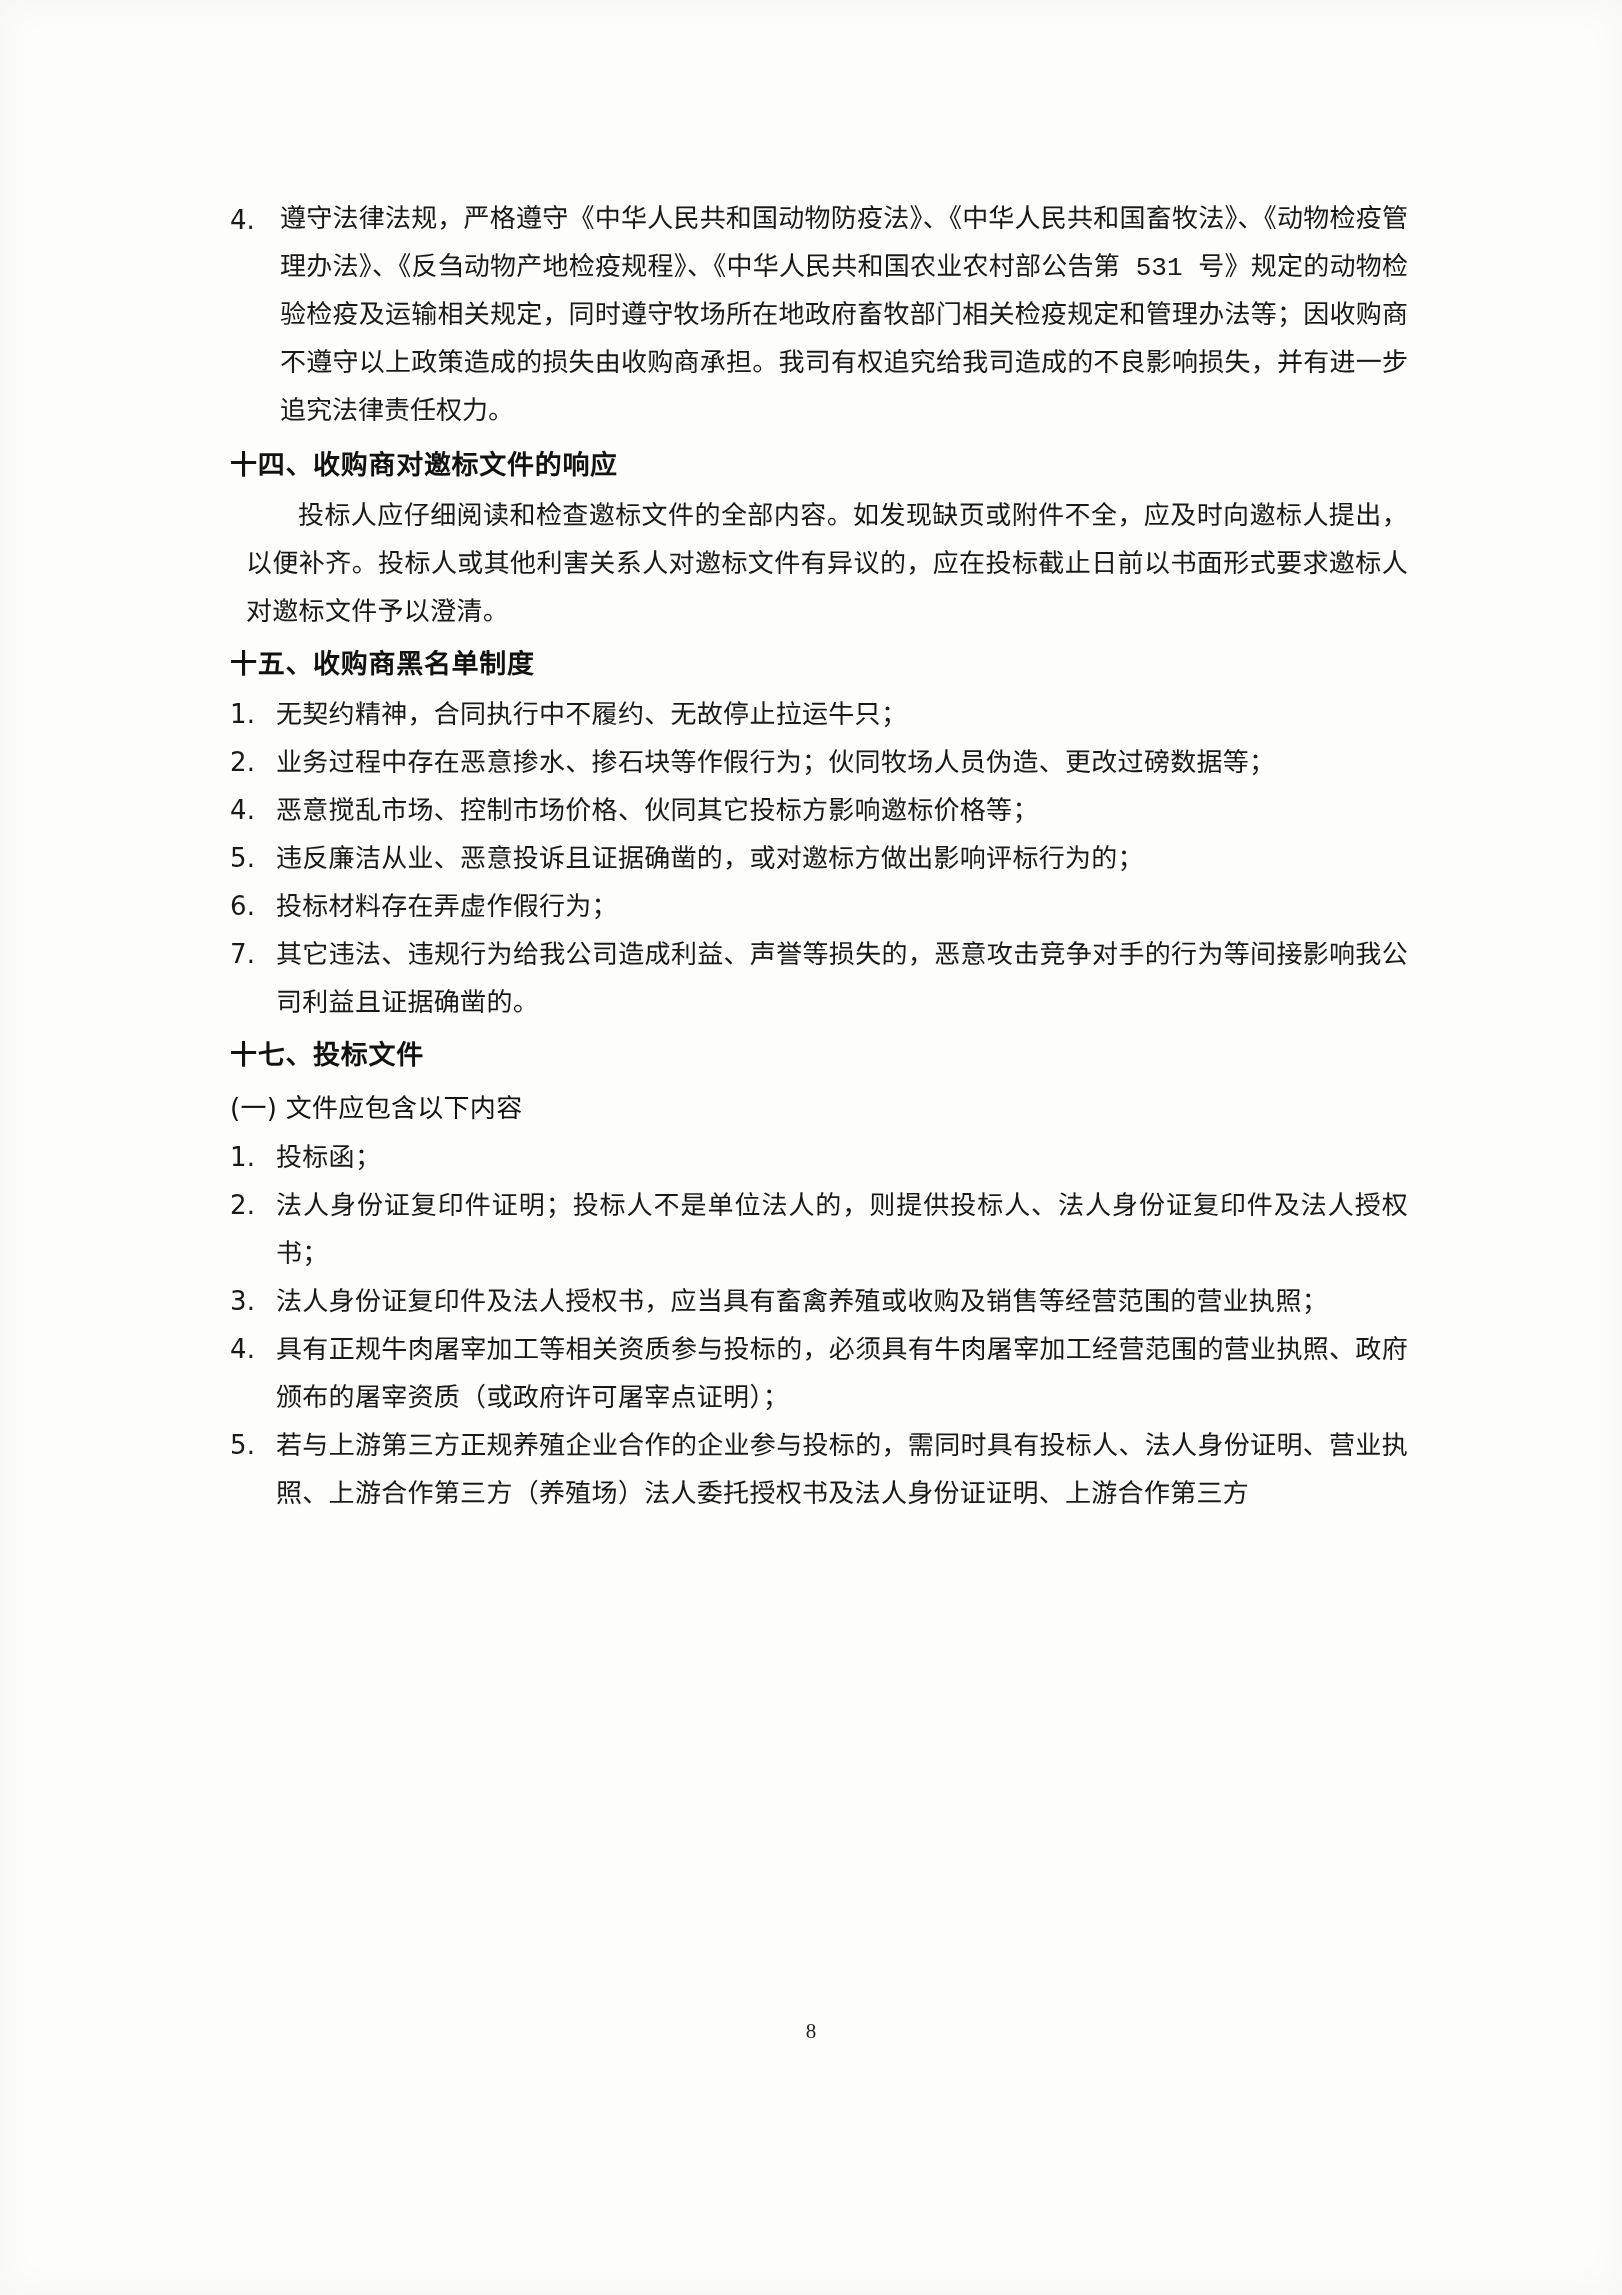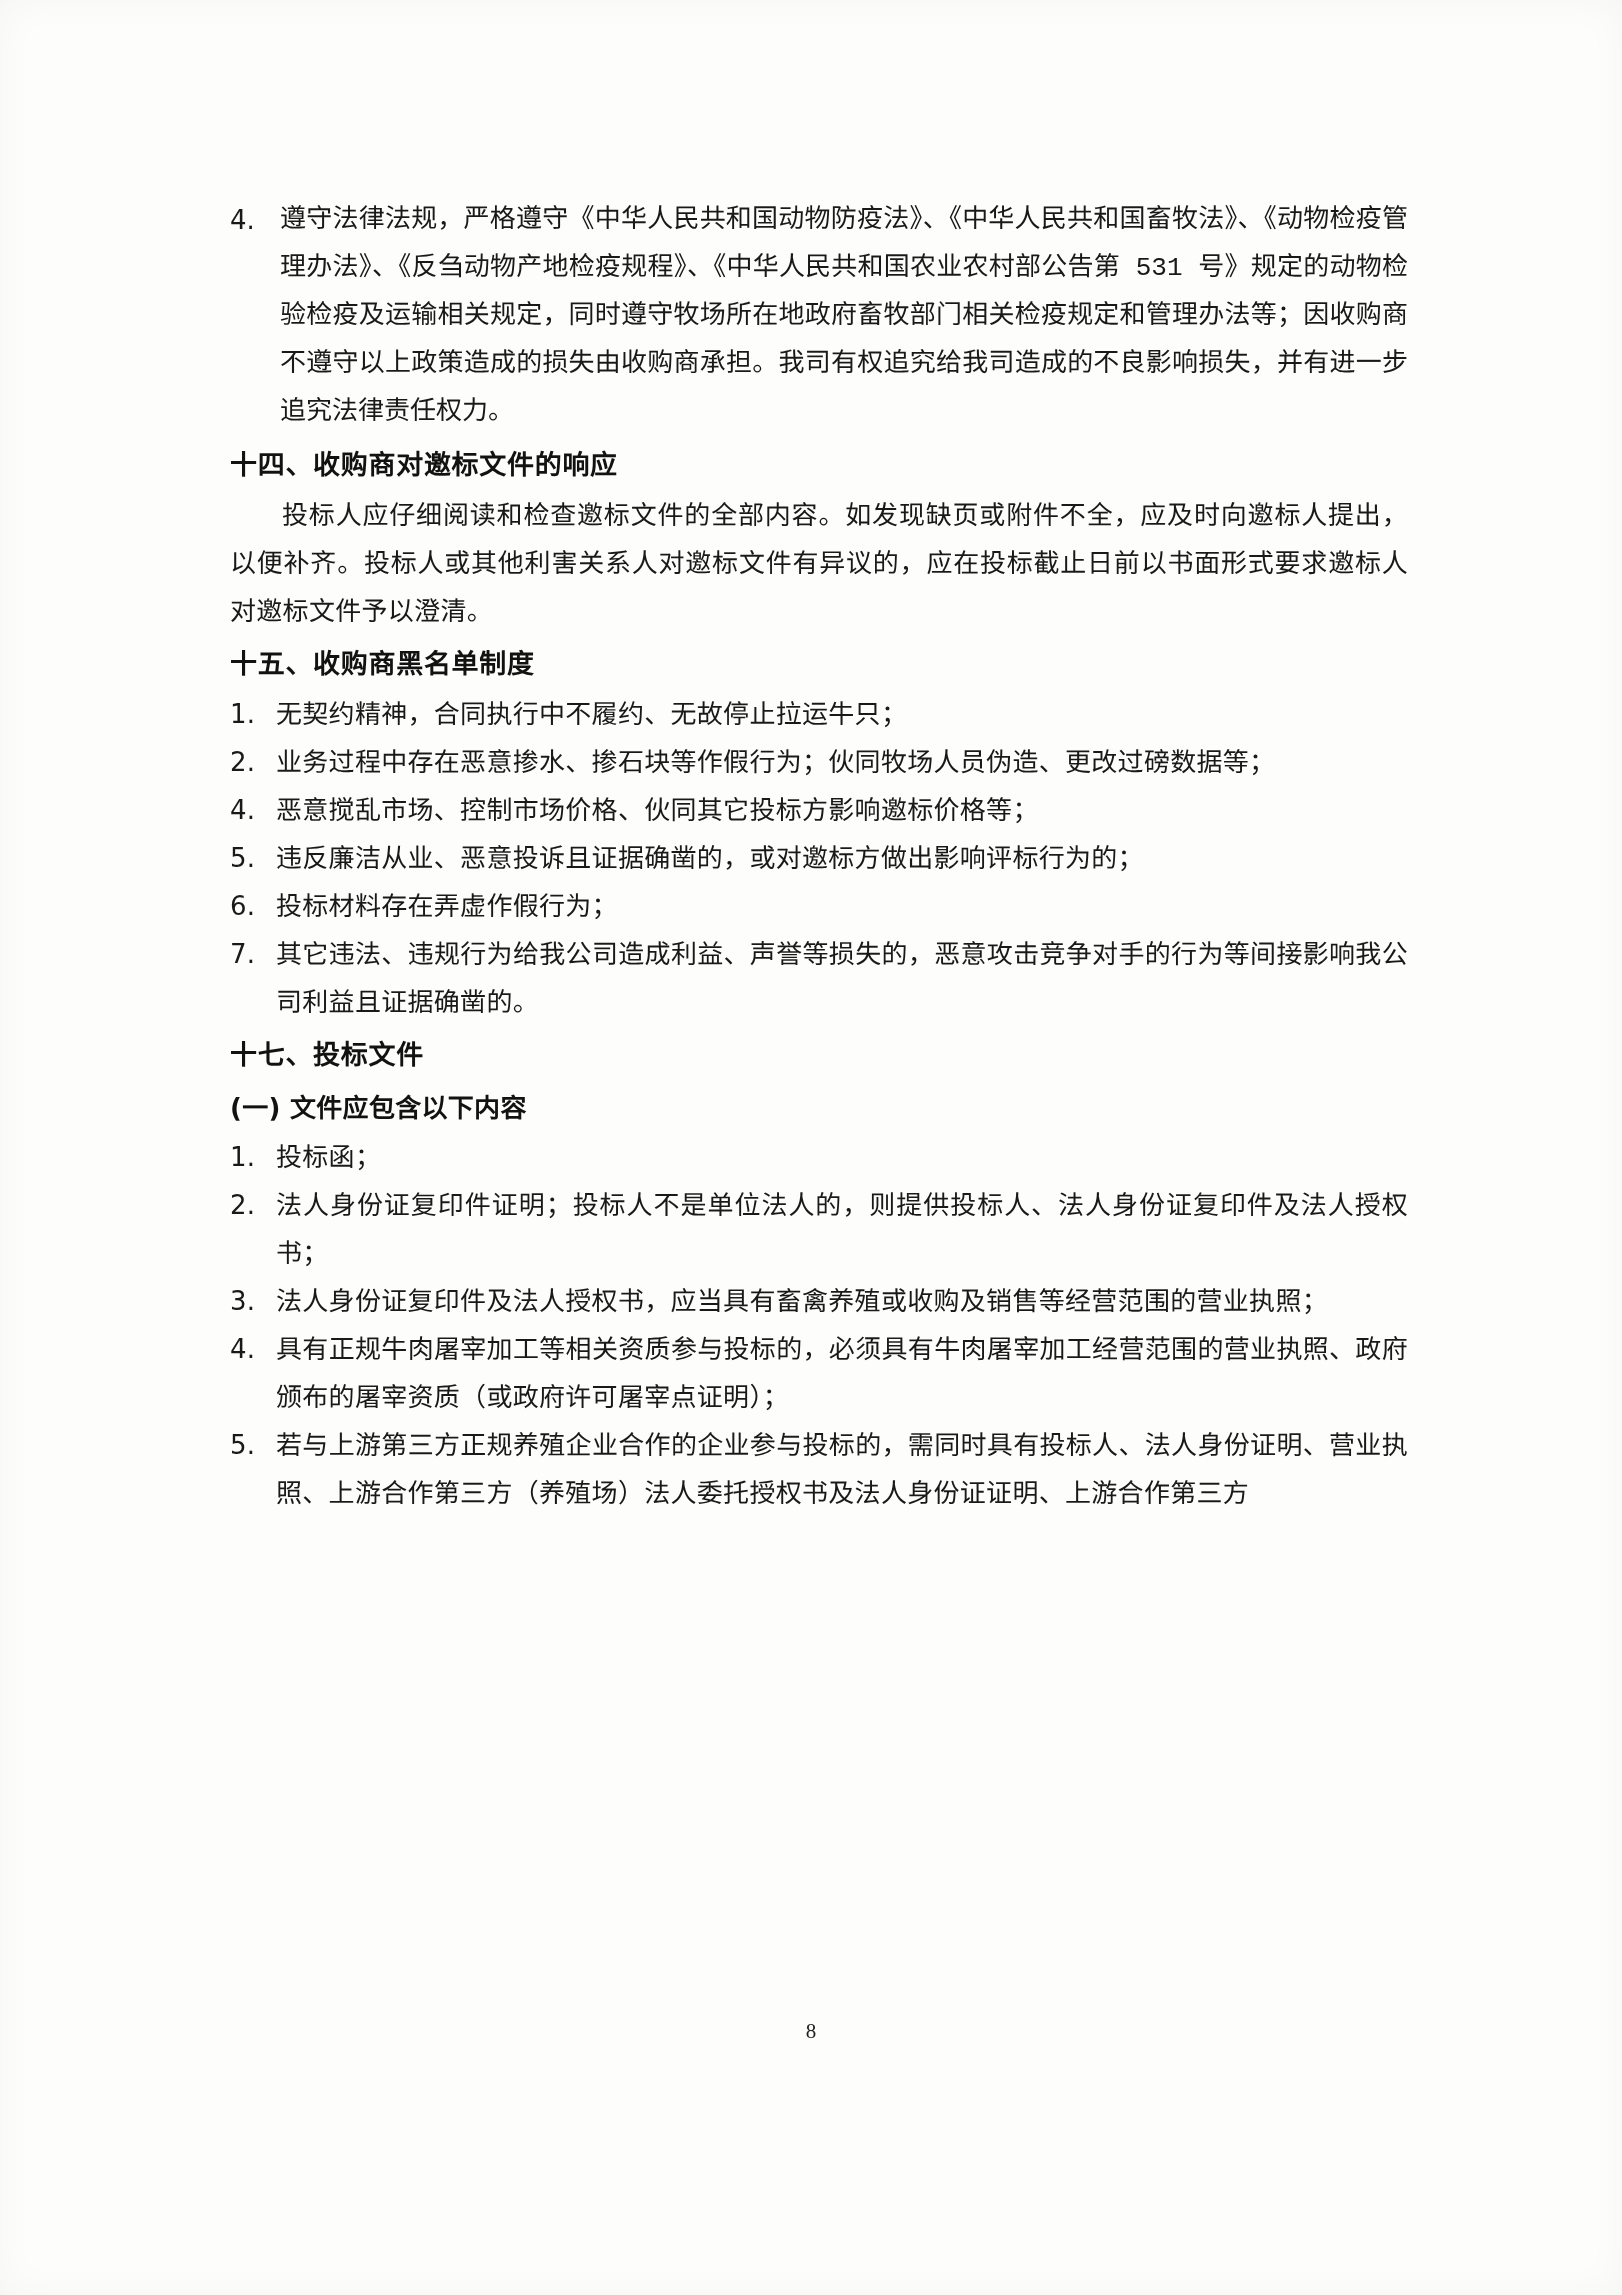--- a/index.html
+++ b/index.html
@@ -34,41 +34,42 @@
   p, div.line {
     margin: 0;
   }
   .para {
     font-size: 26px;
     line-height: 48px;
     color: #191919;
     letter-spacing: 0.3px;
     text-align: justify;
     margin-bottom: 1.3px;
+    margin-left: 16px;
   }
   .para.indent {
     text-indent: 52px;
   }
   .heading {
     font-size: 27px;
     line-height: 50px;
     font-weight: bold;
     color: #121212;
     letter-spacing: 0.7px;
     margin-top: 3.9px;
     margin-bottom: 1.3px;
   }
   .heading .num {
     display: inline-block;
     min-width: 69px;
   }
   .subheading {
     font-size: 26px;
     line-height: 50px;
-    font-weight: bold;
+    font-weight: normal;
     color: #121212;
     letter-spacing: 0.3px;
     margin-top: 2.6px;
   }
   .numbered-b {
     font-size: 26px;
     line-height: 48px;
     color: #191919;
     letter-spacing: 0.3px;
     text-align: justify;

